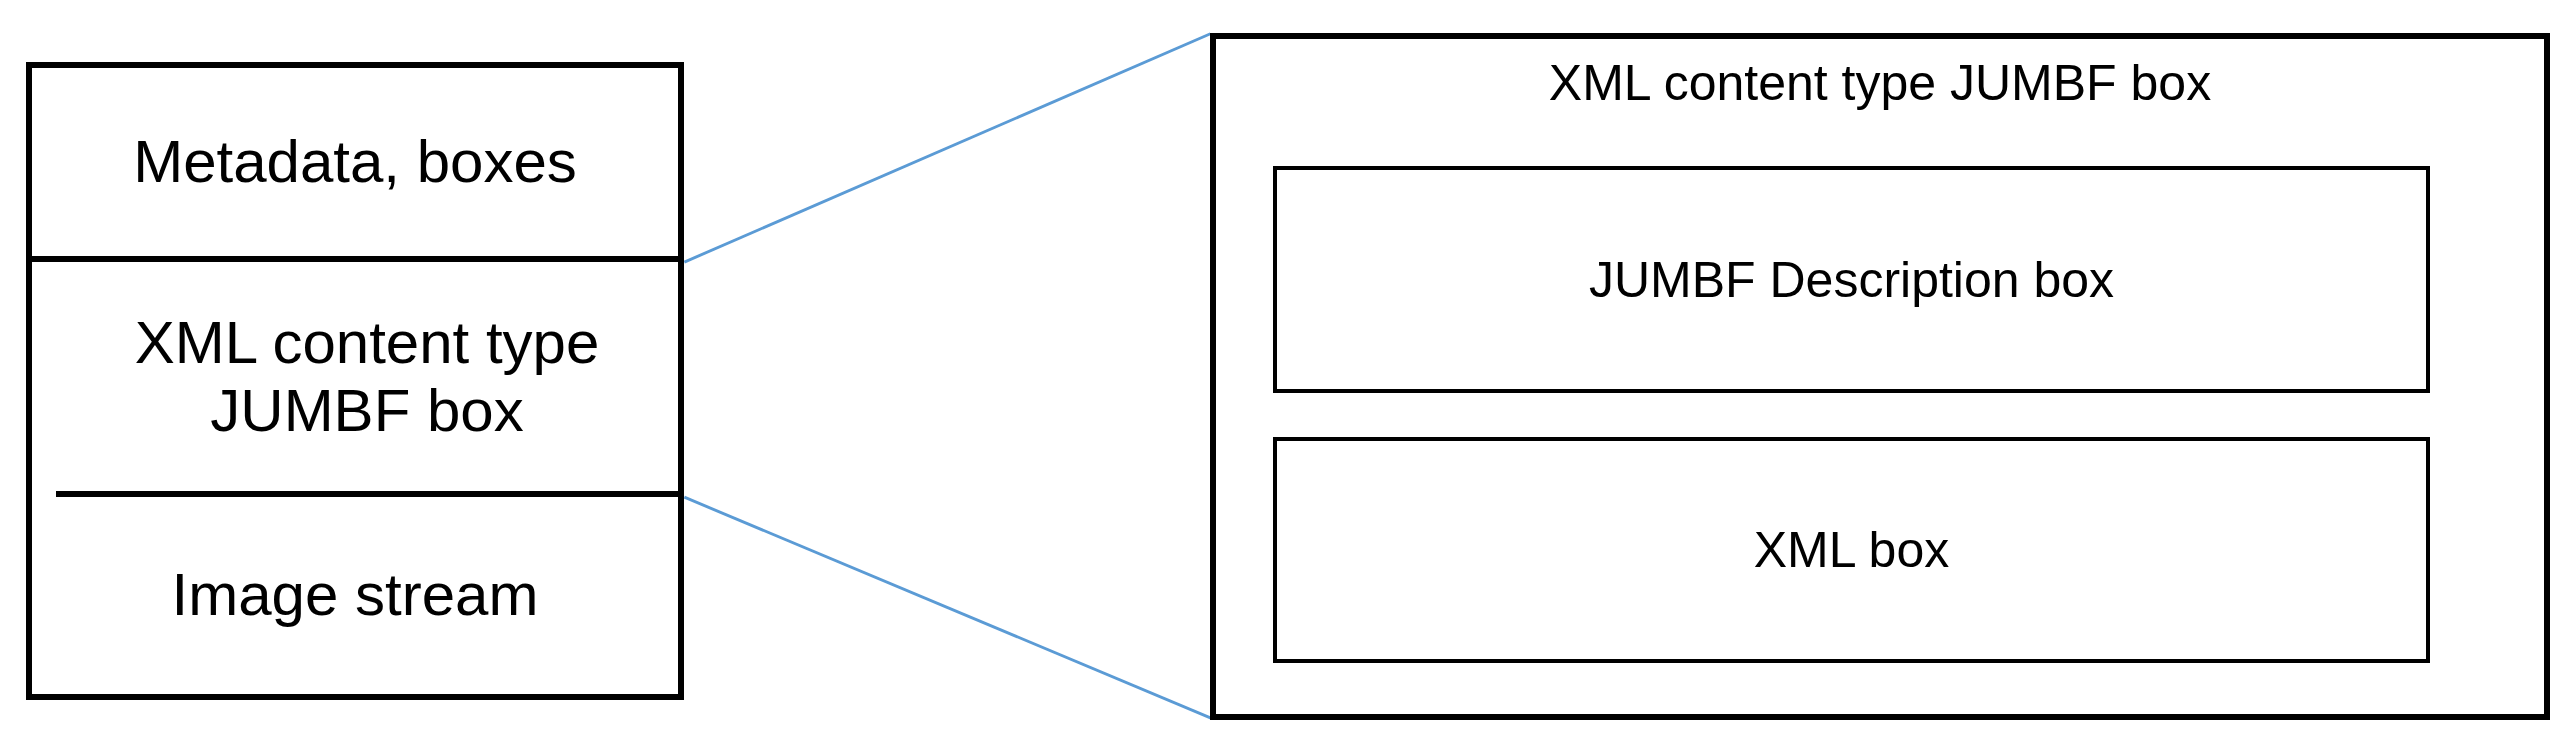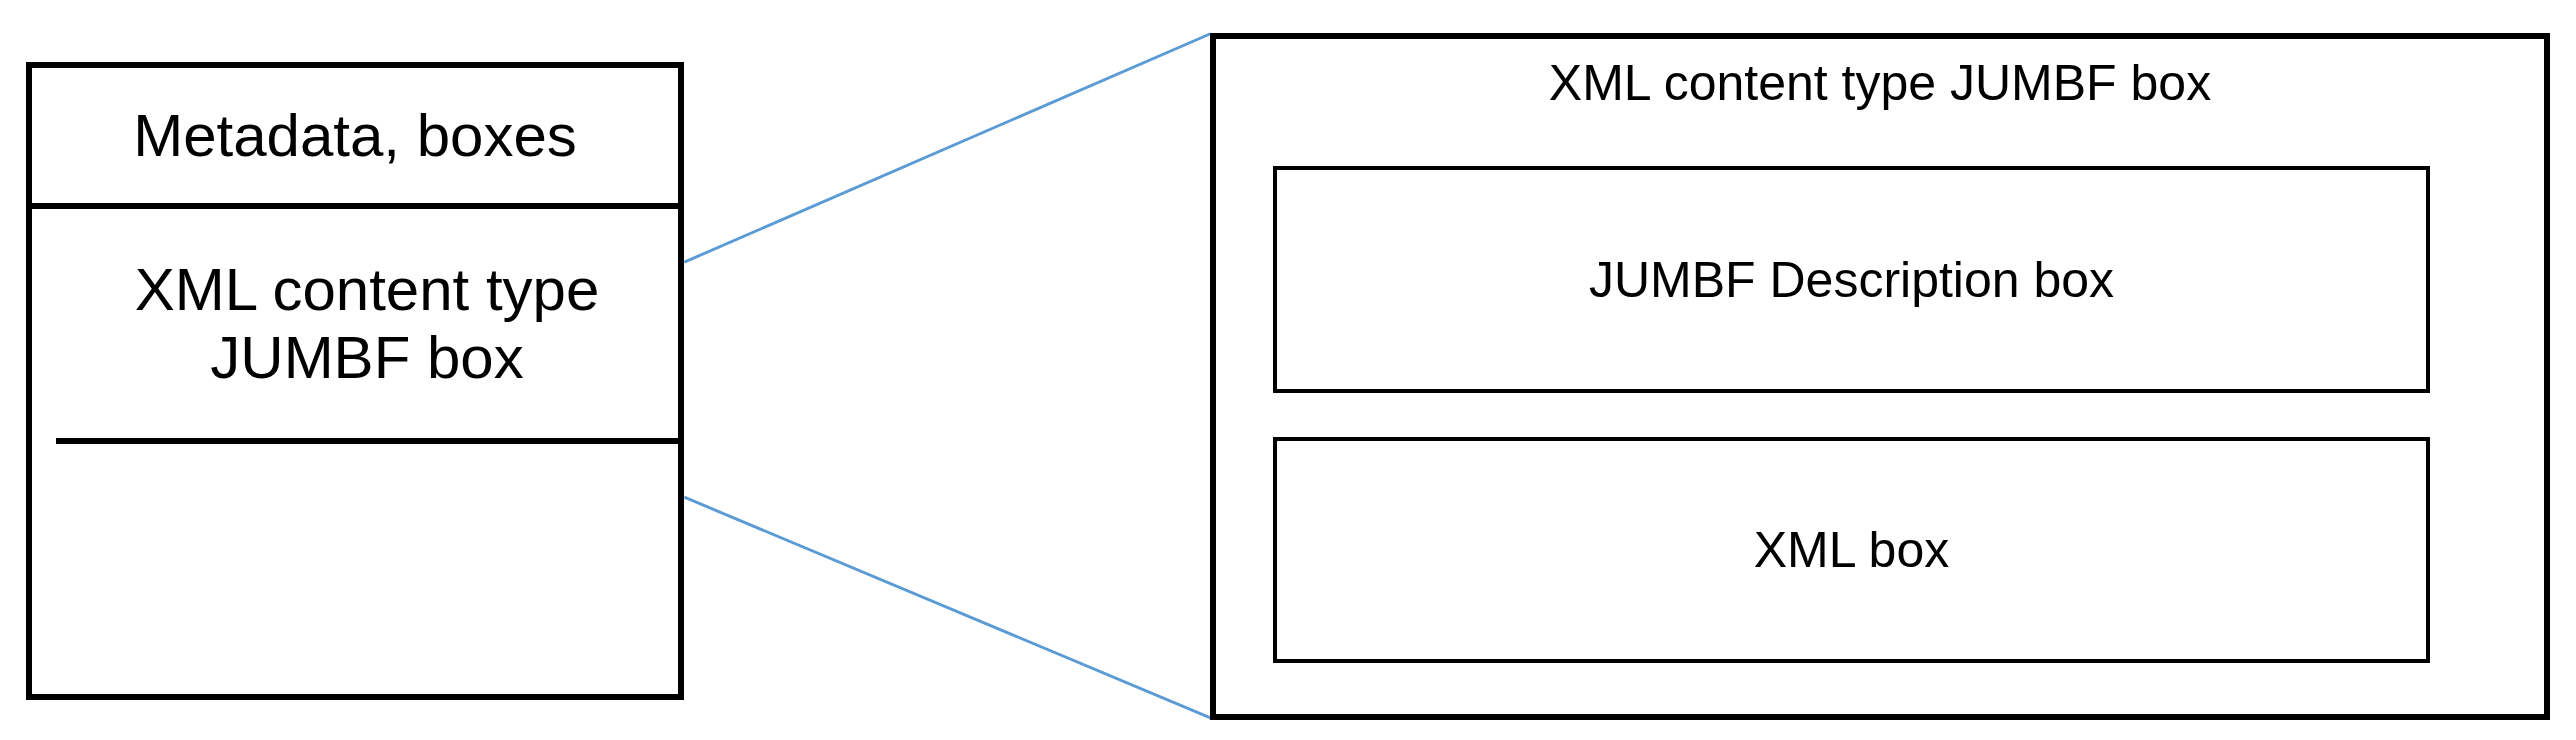--- a/index.html
+++ b/index.html
@@ -46,21 +46,21 @@
   .stack-cell {
     box-sizing: border-box;
     display: flex;
     align-items: center;
     justify-content: center;
     text-align: center;
     background: #ffffff;
     line-height: 1.12;
   }
   #cell-metadata {
-    height: 141px;
+    height: 194px;
     border-bottom: 6.7px solid #000000;
     font-size: 60px;
   }
   #cell-xml-jumbf {
     height: 235px;
     border-bottom: 6.7px solid #000000;
     font-size: 60px;
     padding: 0 5.8px;
     margin-left: 24px;
   }
@@ -132,20 +132,23 @@
   </svg>
 
   <div id="left-stack">
     <div class="stack-cell" id="cell-metadata">
       <span class="cell-label">Metadata, boxes</span>
     </div>
     <div class="stack-cell" id="cell-xml-jumbf">
       <span class="cell-label">XML content type
 JUMBF box</span>
     </div>
+    <div class="stack-cell" id="cell-image-stream">
+      <span class="cell-label">Image stream</span>
+    </div>
   </div>
 
   <div id="right-panel">
     <div id="right-panel-title">XML content type JUMBF box</div>
 
     <div class="inner-box" id="inner-box-description">
       <span class="inner-label">JUMBF Description box</span>
     </div>
 
     <div class="inner-box" id="inner-box-xml">

